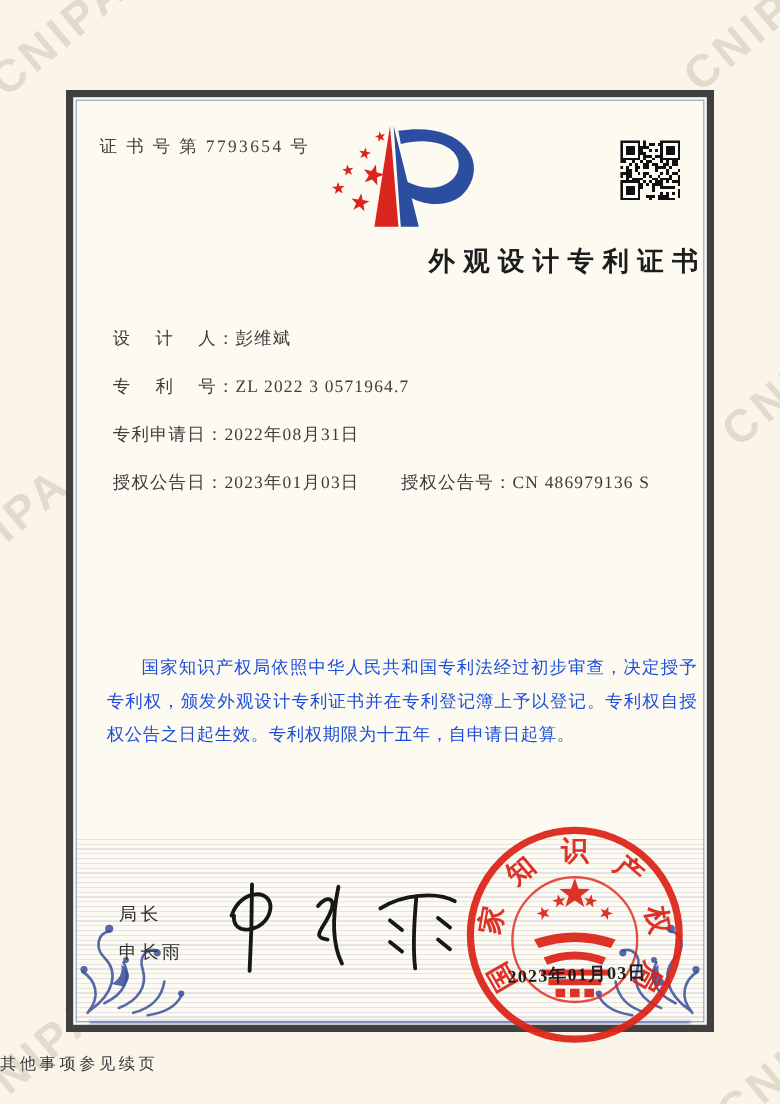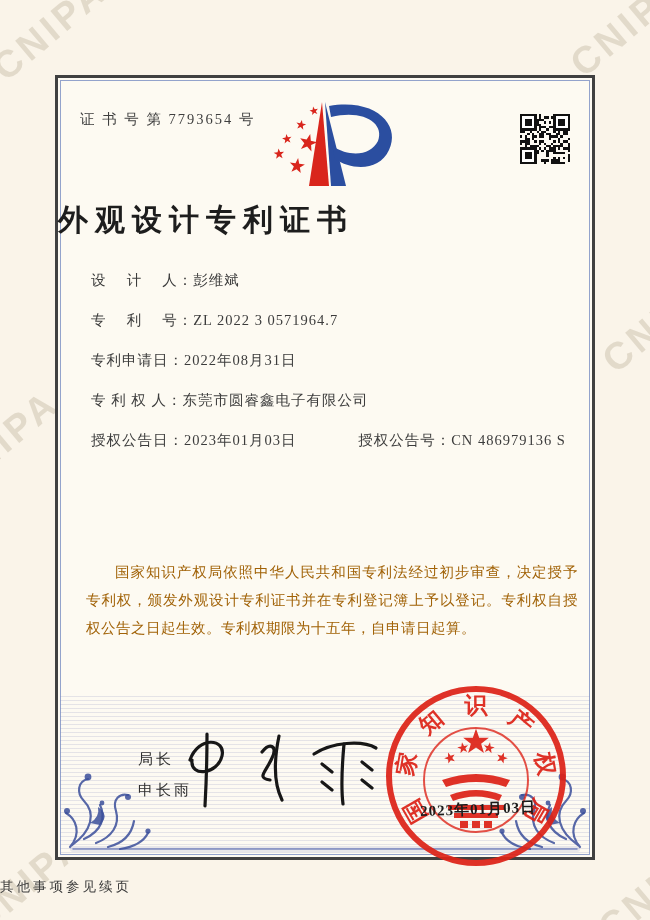--- a/index.html
+++ b/index.html
@@ -13,60 +13,60 @@
     position:absolute;
     font-family:"Liberation Sans","DejaVu Sans",sans-serif;
     font-weight:bold;font-size:38px;letter-spacing:4px;
     color:rgba(172,158,132,0.30);
     transform:rotate(-40deg);white-space:nowrap;pointer-events:none;
   }
   .wm.faint{color:rgba(172,158,132,0.16);}
   
   .frame{
     position:absolute;left:55px;top:75px;width:540px;height:785px;
-    background:#fdfaf2;border:3px solid #404040;box-sizing:border-box;
+    background:#fdfaf2;border:6px solid #404040;box-sizing:border-box;
   }
   .frame-inner-line{
     position:absolute;inset:2px;border:1px solid #93a3cc;pointer-events:none;
   }
   .cert-no{
     position:absolute;left:22px;top:32px;font-size:14.5px;letter-spacing:2px;color:#3f3f3f;
   }
   .logo{position:absolute;left:193px;top:20px;width:150px;height:95px;}
   .qr{position:absolute;right:22px;top:36px;width:50px;height:50px;}
   .title{
-    position:absolute;left:0;top:122px;width:100%;text-align:left;
-    font-size:30px;font-weight:bold;letter-spacing:7px;color:#1d1d1d;
+    position:absolute;left:0;top:122px;width:100%;text-align:right;
+    font-size:22px;font-weight:bold;letter-spacing:7px;color:#1d1d1d;
   }
   .fields{position:absolute;left:33px;top:182px;width:480px;}
   .frow{height:40px;line-height:40px;font-size:14.5px;white-space:nowrap;color:#3c3c3c;}
   .frow .lab{letter-spacing:1px;}
   .frow .val{letter-spacing:1px;}
-  .grant .lab2{margin-left:58px;}
+  .grant .lab2{margin-left:31px;}
   .paras{
-    position:absolute;left:28px;top:480px;width:492px;
-    font-size:14.5px;line-height:28px;text-align:justify;color:#a16207;letter-spacing:0.5px;
+    position:absolute;left:28px;top:462px;width:492px;
+    font-size:14.5px;line-height:28px;text-align:justify;color:#1d4ed8;letter-spacing:0.5px;
   }
   .paras p{margin:0;text-indent:2em;}
   
   .panel{
     position:absolute;left:2px;right:2px;top:618px;bottom:2px;
     background:repeating-linear-gradient(180deg,
       rgba(130,135,185,0.20) 0px, rgba(130,135,185,0.20) 1px,
       rgba(255,255,255,0) 1px, rgba(255,255,255,0) 4px);
   }
   .panel-frame{
     position:absolute;left:12px;right:12px;top:152px;bottom:18px;
     border:1px solid rgba(70,90,170,0.55);border-radius:12px;
     box-shadow:0 0 0 2px rgba(70,90,170,0.12);
   }
   .corner{position:absolute;bottom:4px;width:96px;height:96px;}
   .corner.left{left:2px;}
   .corner.right{right:2px;transform:scaleX(-1);}
-  .sig-block{position:absolute;left:38px;top:672px;font-size:15px;color:#2e2e2e;margin-left:42px;}
+  .sig-block{position:absolute;left:38px;top:672px;font-size:15px;color:#2e2e2e;}
   .sig-block div{margin-bottom:12px;letter-spacing:3px;}
   .signature{position:absolute;left:118px;top:652px;width:230px;height:80px;}
   .seal{position:absolute;left:322px;top:602px;width:192px;height:192px;opacity:0.93;}
   .seal-date{
     position:absolute;left:330px;top:722px;width:180px;text-align:center;
     font-size:15px;font-weight:bold;color:#1c1c1c;letter-spacing:1px;transform:rotate(-2deg);
   }
   .page-ind{
     position:absolute;left:0;bottom:12px;width:100%;text-align:center;
     font-size:12.5px;color:#3c3c3c;letter-spacing:2px;
@@ -262,23 +262,20 @@
   <div class="fields">
     <div class="frow">
       <span class="lab">设　 计　 人：</span><span class="val">彭维斌</span>
     </div>
     <div class="frow">
       <span class="lab">专　 利　 号：</span><span class="val">ZL 2022 3 0571964.7</span>
     </div>
     <div class="frow">
       <span class="lab">专利申请日：</span><span class="val">2022年08月31日</span>
     </div>
-    <div class="frow">
-      <span class="lab">专 利 权 人：</span><span class="val">东莞市圆睿鑫电子有限公司</span>
-    </div>
     <div class="frow grant">
       <span class="lab">授权公告日：</span><span class="val">2023年01月03日</span>
       <span class="lab lab2">授权公告号：</span><span class="val">CN 486979136 S</span>
     </div>
   </div>
 
   <div class="paras">
     <p>国家知识产权局依照中华人民共和国专利法经过初步审查，决定授予专利权，颁发外观设计专利证书并在专利登记簿上予以登记。专利权自授权公告之日起生效。专利权期限为十五年，自申请日起算。</p>
   </div>
 

